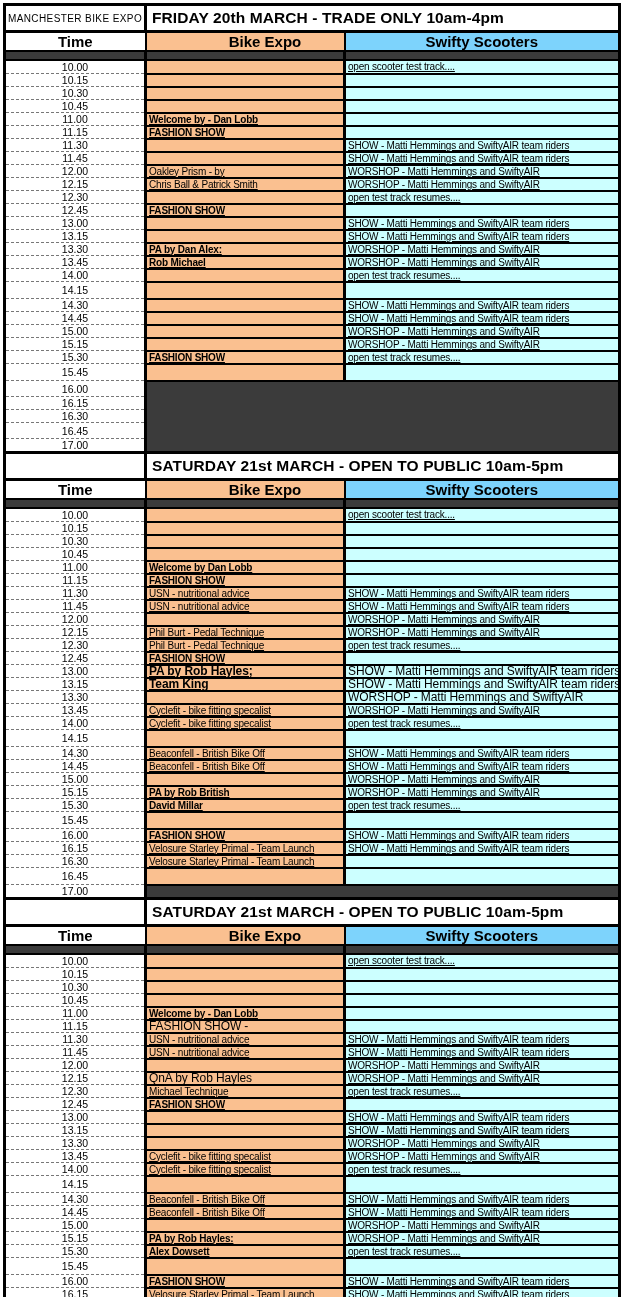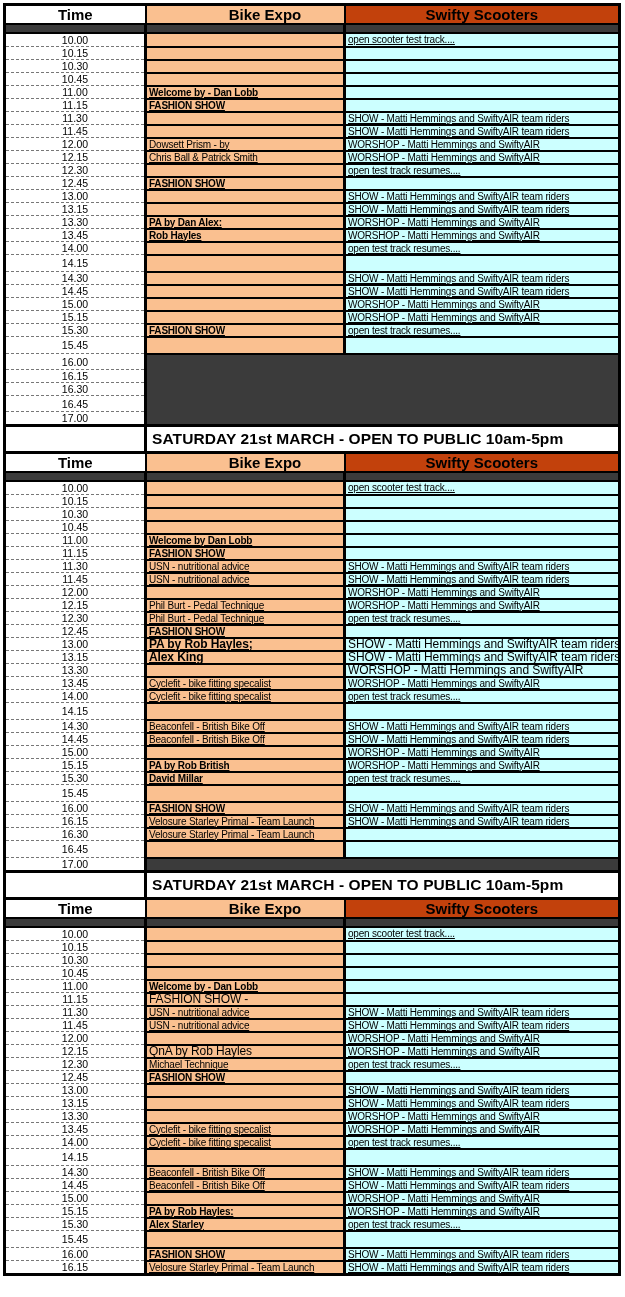--- a/index.html
+++ b/index.html
@@ -10,21 +10,21 @@
 
   
   tr.title-row td { height:24px; background:#fff; border:3px solid #000; }
   td.corner { font-size:10px; text-align:center; letter-spacing:0.4px; color:#000; }
   td.sec-title { font-size:15.5px; font-weight:bold; text-align:left; padding-left:5px; letter-spacing:0.1px; }
 
   
   tr.head-row th { height:17px; border:2px solid #000; font-size:15px; font-weight:bold; text-align:center; }
   th.th-time { background:#fff; border-right:3px solid #000;margin-left:40px; }
   th.th-be { background:#FAC090;padding-left:40px; }
-  th.th-sw { background:#c2410c; border-left:3px solid #000; }
+  th.th-sw { background:#7dd3fc; border-left:3px solid #000; }
 
   
   tr.spacer td { height:7px; background:#3B3B3B; border:2px solid #000; }
   tr.spacer td.sp-time { border-right:3px solid #000; }
   tr.spacer td.sp-sw { border-left:3px solid #000; }
 
   
   tr.r td { height:10px; }
   tr.r.tall td { height:15px; }
   td.time { background:#fff; border-bottom:1px dashed #777; border-right:3px solid #000; text-align:center; font-size:10.5px; color:#000; }
@@ -40,20 +40,24 @@
 <body>
 
 <div class="wrap">
   <table id="schedule">
     <colgroup>
       <col style="width:141px">
       <col style="width:199px">
       <col style="width:275px">
     </colgroup>
     <tbody id="schedule-body">
+        <tr class="title-row">
+          <td class="corner">MANCHESTER BIKE EXPO</td>
+          <td class="sec-title" colspan="2">FRIDAY 20th MARCH - TRADE ONLY 10am-4pm</td>
+        </tr>
         <tr class="head-row">
           <th class="th-time">Time</th>
           <th class="th-be">Bike Expo</th>
           <th class="th-sw">Swifty Scooters</th>
         </tr>
         <tr class="spacer">
           <td class="sp-time"></td>
           <td class="sp-be"></td>
           <td class="sp-sw"></td>
         </tr>
@@ -92,21 +96,21 @@
           <td class="cell be"></td>
           <td class="cell sw">SHOW - Matti Hemmings and SwiftyAIR team riders</td>
         </tr>
         <tr class="r">
           <td class="time">11.45</td>
           <td class="cell be"></td>
           <td class="cell sw">SHOW - Matti Hemmings and SwiftyAIR team riders</td>
         </tr>
         <tr class="r">
           <td class="time">12.00</td>
-          <td class="cell be">Dowsett Prism - by</td>
+          <td class="cell be">Oakley Prism - by</td>
           <td class="cell sw">WORSHOP - Matti Hemmings and SwiftyAIR</td>
         </tr>
         <tr class="r">
           <td class="time">12.15</td>
           <td class="cell be">Chris Ball &amp; Patrick Smith</td>
           <td class="cell sw">WORSHOP - Matti Hemmings and SwiftyAIR</td>
         </tr>
         <tr class="r">
           <td class="time">12.30</td>
           <td class="cell be"></td>
@@ -127,21 +131,21 @@
           <td class="cell be"></td>
           <td class="cell sw">SHOW - Matti Hemmings and SwiftyAIR team riders</td>
         </tr>
         <tr class="r">
           <td class="time">13.30</td>
           <td class="cell be b">PA by Dan Alex:</td>
           <td class="cell sw">WORSHOP - Matti Hemmings and SwiftyAIR</td>
         </tr>
         <tr class="r">
           <td class="time">13.45</td>
-          <td class="cell be b">Rob Hayles</td>
+          <td class="cell be b">Rob Michael</td>
           <td class="cell sw">WORSHOP - Matti Hemmings and SwiftyAIR</td>
         </tr>
         <tr class="r">
           <td class="time">14.00</td>
           <td class="cell be"></td>
           <td class="cell sw">open test track resumes....</td>
         </tr>
         <tr class="r tall">
           <td class="time">14.15</td>
           <td class="cell be"></td>
@@ -271,21 +275,21 @@
           <td class="cell be b">FASHION SHOW</td>
           <td class="cell sw"></td>
         </tr>
         <tr class="r">
           <td class="time">13.00</td>
           <td class="cell be b lg">PA by Rob Hayles;</td>
           <td class="cell sw lg nou">SHOW - Matti Hemmings and SwiftyAIR team riders</td>
         </tr>
         <tr class="r">
           <td class="time">13.15</td>
-          <td class="cell be b lg">Alex King</td>
+          <td class="cell be b lg">Team King</td>
           <td class="cell sw lg nou">SHOW - Matti Hemmings and SwiftyAIR team riders</td>
         </tr>
         <tr class="r">
           <td class="time">13.30</td>
           <td class="cell be"></td>
           <td class="cell sw lg nou">WORSHOP - Matti Hemmings and SwiftyAIR</td>
         </tr>
         <tr class="r">
           <td class="time">13.45</td>
           <td class="cell be">Cyclefit - bike fitting specalist</td>
@@ -474,21 +478,21 @@
           <td class="cell be"></td>
           <td class="cell sw">WORSHOP - Matti Hemmings and SwiftyAIR</td>
         </tr>
         <tr class="r">
           <td class="time">15.15</td>
           <td class="cell be b">PA by Rob Hayles:</td>
           <td class="cell sw">WORSHOP - Matti Hemmings and SwiftyAIR</td>
         </tr>
         <tr class="r">
           <td class="time">15.30</td>
-          <td class="cell be b">Alex Starley</td>
+          <td class="cell be b">Alex Dowsett</td>
           <td class="cell sw">open test track resumes....</td>
         </tr>
         <tr class="r tall">
           <td class="time">15.45</td>
           <td class="cell be"></td>
           <td class="cell sw"></td>
         </tr>
         <tr class="r">
           <td class="time">16.00</td>
           <td class="cell be b">FASHION SHOW</td>

